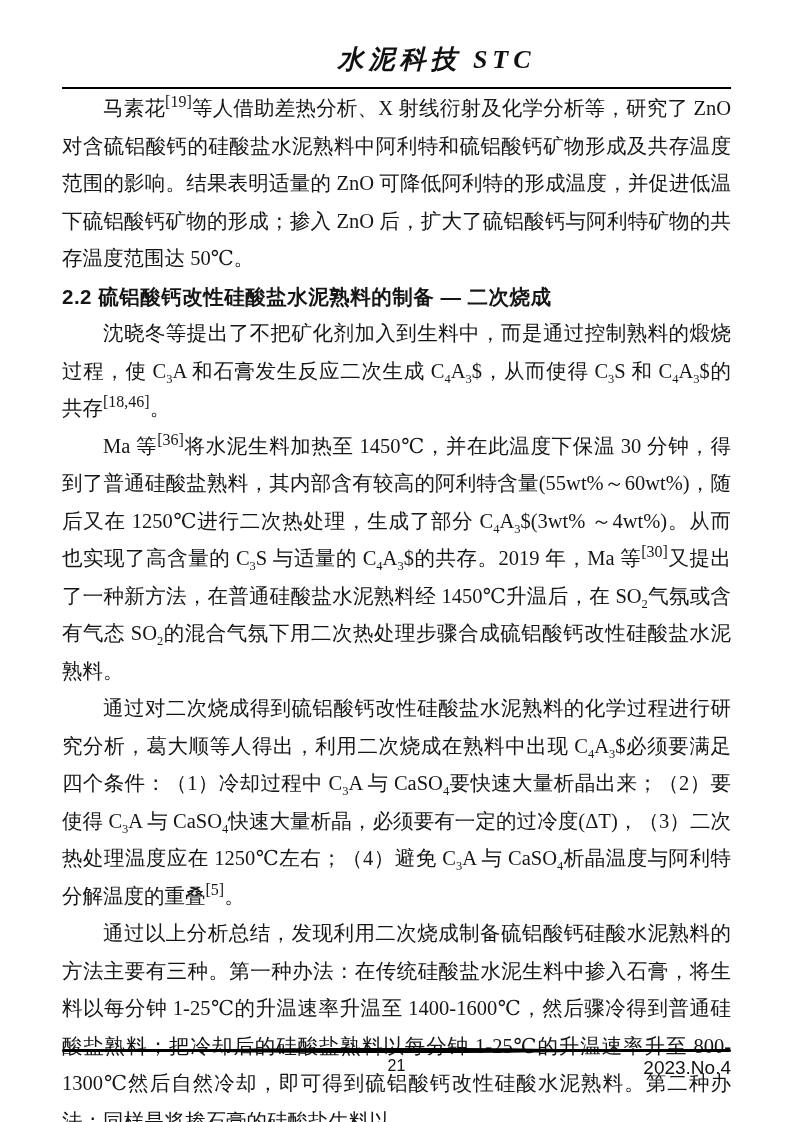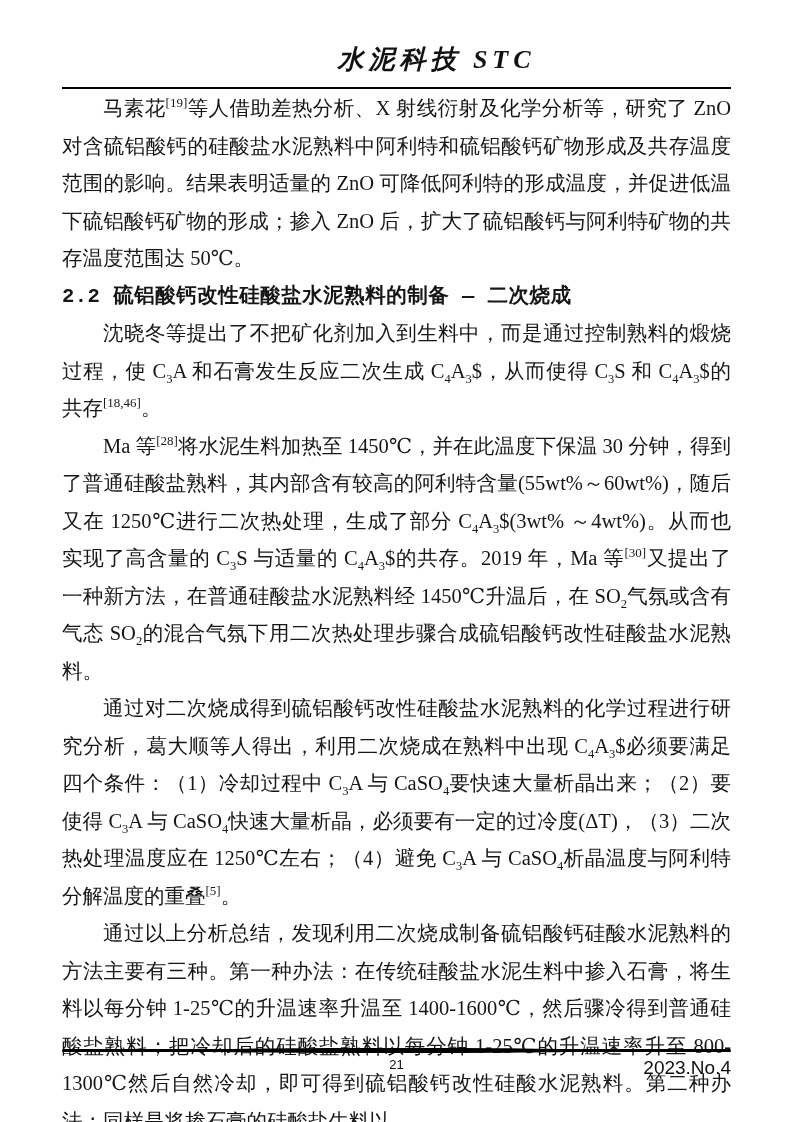--- a/index.html
+++ b/index.html
@@ -48,26 +48,26 @@
   }
   .article-body p.paragraph {
     margin: 0;
     text-indent: 2em;
   }
   .article-body h2.heading {
     margin: 0;
     font-size: 20.5px;
     line-height: 37.5px;
     font-weight: bold;
-    font-family: Liberation Mono, monospace;
+    font-family: Liberation Sans, sans-serif;
     text-indent: 0;
     letter-spacing: 0.5px;
   }
   .article-body sup {
-    font-size: 13px;
+    font-size: 16px;
     line-height: 0;
     vertical-align: super;
   }
   .article-body sub {
     font-size: 12.5px;
     line-height: 0;
     vertical-align: sub;
   }
   .footer-rule {
     position: absolute;
@@ -87,21 +87,21 @@
     height: 5px;
     background: #000;
     border-radius: 50% / 60%;
   }
   .footer-page-number {
     position: absolute;
     top: 1057px;
     left: 0;
     width: 100%;
     text-align: center;
-    font-size: 13px;
+    font-size: 16px;
     font-family: "Liberation Sans", "DejaVu Sans", sans-serif;
     color: #111;
   }
   .footer-issue {
     position: absolute;
     top: 1057px;
     right: 62px;
     font-size: 19px;
     font-family: "Liberation Sans", "DejaVu Sans", sans-serif;
     color: #111;
@@ -113,21 +113,21 @@
 <div class="page">
 
   <div class="journal-title">水泥科技 STC</div>
 
   <div class="header-rule"></div>
 
   <main class="article-body">
       <p class="paragraph">马素花<sup>[19]</sup>等人借助差热分析、X 射线衍射及化学分析等，研究了 ZnO 对含硫铝酸钙的硅酸盐水泥熟料中阿利特和硫铝酸钙矿物形成及共存温度范围的影响。结果表明适量的 ZnO 可降低阿利特的形成温度，并促进低温下硫铝酸钙矿物的形成；掺入 ZnO 后，扩大了硫铝酸钙与阿利特矿物的共存温度范围达 50℃。</p>
       <h2 class="heading">2.2 硫铝酸钙改性硅酸盐水泥熟料的制备 — 二次烧成</h2>
       <p class="paragraph">沈晓冬等提出了不把矿化剂加入到生料中，而是通过控制熟料的煅烧过程，使 C<sub>3</sub>A 和石膏发生反应二次生成 C<sub>4</sub>A<sub>3</sub>$，从而使得 C<sub>3</sub>S 和 C<sub>4</sub>A<sub>3</sub>$的共存<sup>[18,46]</sup>。</p>
-      <p class="paragraph">Ma 等<sup>[28]</sup>将水泥生料加热至 1450℃，并在此温度下保温 30 分钟，得到了普通硅酸盐熟料，其内部含有较高的阿利特含量(55wt%～60wt%)，随后又在 1250℃进行二次热处理，生成了部分 C<sub>4</sub>A<sub>3</sub>$(3wt% ～4wt%)。从而也实现了高含量的 C<sub>3</sub>S 与适量的 C<sub>4</sub>A<sub>3</sub>$的共存。2019 年，Ma 等<sup>[30]</sup>又提出了一种新方法，在普通硅酸盐水泥熟料经 1450℃升温后，在 SO<sub>2</sub>气氛或含有气态 SO<sub>2</sub>的混合气氛下用二次热处理步骤合成硫铝酸钙改性硅酸盐水泥熟料。</p>
+      <p class="paragraph">Ma 等<sup>[36]</sup>将水泥生料加热至 1450℃，并在此温度下保温 30 分钟，得到了普通硅酸盐熟料，其内部含有较高的阿利特含量(55wt%～60wt%)，随后又在 1250℃进行二次热处理，生成了部分 C<sub>4</sub>A<sub>3</sub>$(3wt% ～4wt%)。从而也实现了高含量的 C<sub>3</sub>S 与适量的 C<sub>4</sub>A<sub>3</sub>$的共存。2019 年，Ma 等<sup>[30]</sup>又提出了一种新方法，在普通硅酸盐水泥熟料经 1450℃升温后，在 SO<sub>2</sub>气氛或含有气态 SO<sub>2</sub>的混合气氛下用二次热处理步骤合成硫铝酸钙改性硅酸盐水泥熟料。</p>
       <p class="paragraph">通过对二次烧成得到硫铝酸钙改性硅酸盐水泥熟料的化学过程进行研究分析，葛大顺等人得出，利用二次烧成在熟料中出现 C<sub>4</sub>A<sub>3</sub>$必须要满足四个条件：（1）冷却过程中 C<sub>3</sub>A 与 CaSO<sub>4</sub>要快速大量析晶出来；（2）要使得 C<sub>3</sub>A 与 CaSO<sub>4</sub>快速大量析晶，必须要有一定的过冷度(ΔT)，（3）二次热处理温度应在 1250℃左右；（4）避免 C<sub>3</sub>A 与 CaSO<sub>4</sub>析晶温度与阿利特分解温度的重叠<sup>[5]</sup>。</p>
       <p class="paragraph">通过以上分析总结，发现利用二次烧成制备硫铝酸钙硅酸水泥熟料的方法主要有三种。第一种办法：在传统硅酸盐水泥生料中掺入石膏，将生料以每分钟 1-25℃的升温速率升温至 1400-1600℃，然后骤冷得到普通硅酸盐熟料；把冷却后的硅酸盐熟料以每分钟 1-25℃的升温速率升至 800-1300℃然后自然冷却，即可得到硫铝酸钙改性硅酸水泥熟料。第二种办法：同样是将掺石膏的硅酸盐生料以</p>
     </main>
 
   <div class="footer-rule"></div>
 
   <div class="footer-page-number">21</div>
 
   <div class="footer-issue">2023.No.4</div>
 

